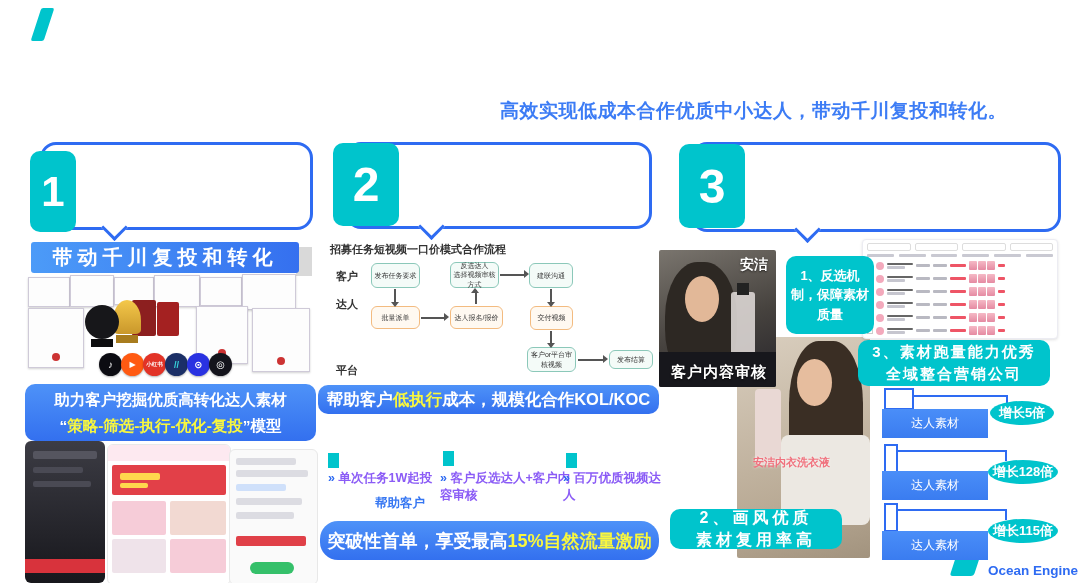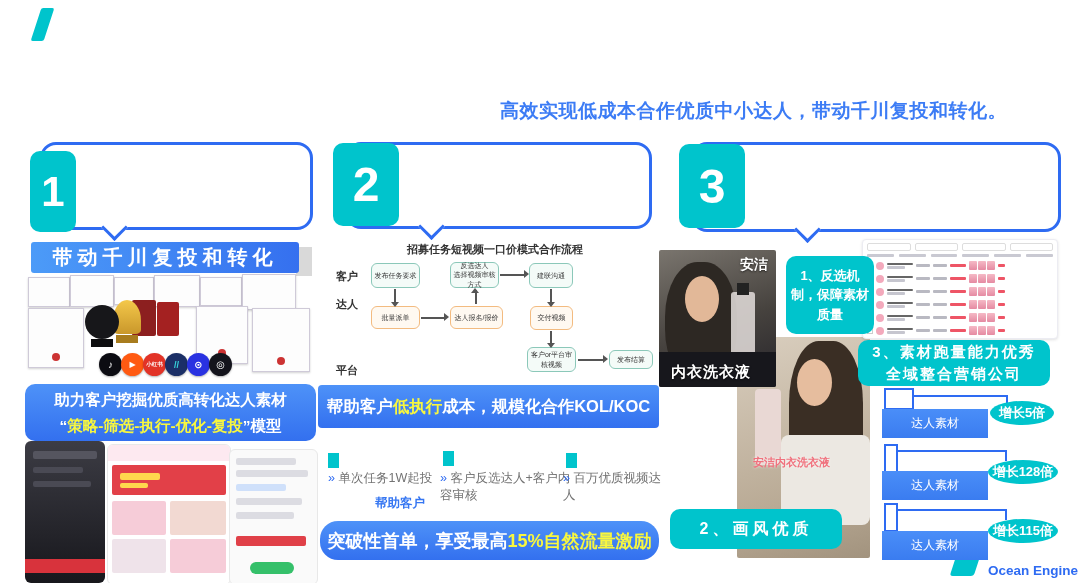--- a/index.html
+++ b/index.html
@@ -49,41 +49,41 @@
   .blue-banner{background:linear-gradient(180deg,#4E92F8,#3370EF);color:#fff;font-weight:bold;
                display:flex;flex-direction:column;align-items:center;justify-content:center;text-align:center;}
   .yellow{color:#F8F73E;}
   .model-banner{position:absolute;left:25px;top:384px;width:291px;height:57px;border-radius:10px;
                 font-size:15.5px;line-height:1.65;z-index:2;}
   .phone{position:absolute;overflow:hidden;border-radius:6px;}
   .bar{position:absolute;border-radius:2px;}
 
   
   .flow{position:absolute;left:330px;top:240px;width:330px;height:146px;background:#fff;}
-  .flow-title{position:absolute;left:0;top:2px;width:330px;text-align:center;font-size:11px;
+  .flow-title{position:absolute;left:0;top:2px;width:330px;font-size:11px;
               font-weight:bold;color:#333;}
   .frow{position:absolute;left:6px;font-size:11px;font-weight:bold;color:#333;}
   .fnode{position:absolute;border:1px solid;border-radius:6px;background:#fff;color:#333;
          font-size:7px;line-height:1.35;display:flex;align-items:center;justify-content:center;
          text-align:center;white-space:pre-line;padding:1px 2px;box-sizing:border-box;}
   .fg{border-color:#8BC8B9;background:#F4FBF8;}
   .fo{border-color:#F3BB80;background:#FFF9F1;}
   .vline,.hline{position:absolute;background:#555;}
   .vline{width:1.5px;}.hline{height:1.5px;}
   .ah{position:absolute;width:0;height:0;border:4px solid transparent;}
   .ah-d{border-top:5px solid #555;border-bottom:none;}
   .ah-u{border-bottom:5px solid #555;border-top:none;}
   .ah-r{border-left:5px solid #555;border-right:none;}
 
-  .banner-top{position:absolute;left:318px;top:385px;width:341px;height:43px;border-radius:4px;
+  .banner-top{position:absolute;left:318px;top:385px;width:341px;height:29px;border-radius:10px;
               font-size:16.5px;flex-direction:row;z-index:2;}
   .banner-bottom{position:absolute;left:320px;top:521px;width:339px;height:39px;border-radius:18px;
                  font-size:18px;flex-direction:row;z-index:2;}
   .tick{position:absolute;width:11px;height:15px;background:#00C4CC;}
-  .bullet{position:absolute;color:#737373;font-weight:normal;font-size:12.5px;line-height:1.35;}
+  .bullet{position:absolute;color:#8b5cf6;font-weight:bold;font-size:12.5px;line-height:1.35;}
   .bullet::before{content:"» ";color:#2E6BF2;}
   .bullet-sub{position:absolute;color:#3576F2;font-weight:bold;font-size:12.5px;}
 
   
   .photo{position:absolute;overflow:hidden;border-radius:2px;}
   .photo1{left:659px;top:250px;width:117px;height:137px;z-index:2;
           background:linear-gradient(160deg,#7a756e,#46423e 55%,#26242a);}
   .photo2{left:737px;top:337px;width:133px;height:221px;z-index:1;
           background:linear-gradient(165deg,#d9cebe,#b9aa95 70%,#a2937e);}
   .hair1{position:absolute;left:6px;top:12px;width:72px;height:122px;background:#2d2823;border-radius:45%;}
@@ -274,21 +274,21 @@
   </div>
   <div class="num-tile t3">3</div>
 
   <div class="photo photo1">
     <div class="hair1"></div>
     <div class="face1"></div>
     <div class="bottle1"></div>
     <div class="cap1"></div>
     <div class="body1"></div>
     <div class="tag-top">安洁</div>
-    <div class="tag-bottom">内衣洗衣液</div>
+    <div class="tag-bottom">客户内容审核</div>
   </div>
 
   <div class="teal-box point1">1、反选机制，保障素材质量</div>
 
   <div class="ttable">
     <div class="t-filter">
         <i></i>
         <i></i>
         <i></i>
         <i></i>
@@ -413,20 +413,21 @@
   <div class="photo photo2">
     <div class="hair2"></div>
     <div class="face2"></div>
     <div class="shirt2"></div>
     <div class="bottle2"></div>
     <div class="tag-pink">安洁内衣洗衣液</div>
   </div>
 
   <div class="teal-box point2">
     <div>2、画风优质</div>
+    <div>素材复用率高</div>
   </div>
 
   <div>
     <div class="cline" style="left:912px;top:395px;width:96px;height:2px"></div>
     <div class="cline" style="left:1006px;top:395px;width:2px;height:9px"></div>
     <div class="mini-bar" style="left:884px;top:388px;width:26px;height:18px"></div>
     <div class="big-bar" style="left:882px;top:409px;width:106px;height:29px">达人素材</div>
     <div class="growth" style="left:990px;top:401px;width:64px;height:24px">增长5倍</div>
 
     <div class="cline" style="left:895px;top:450px;width:112px;height:2px"></div>

